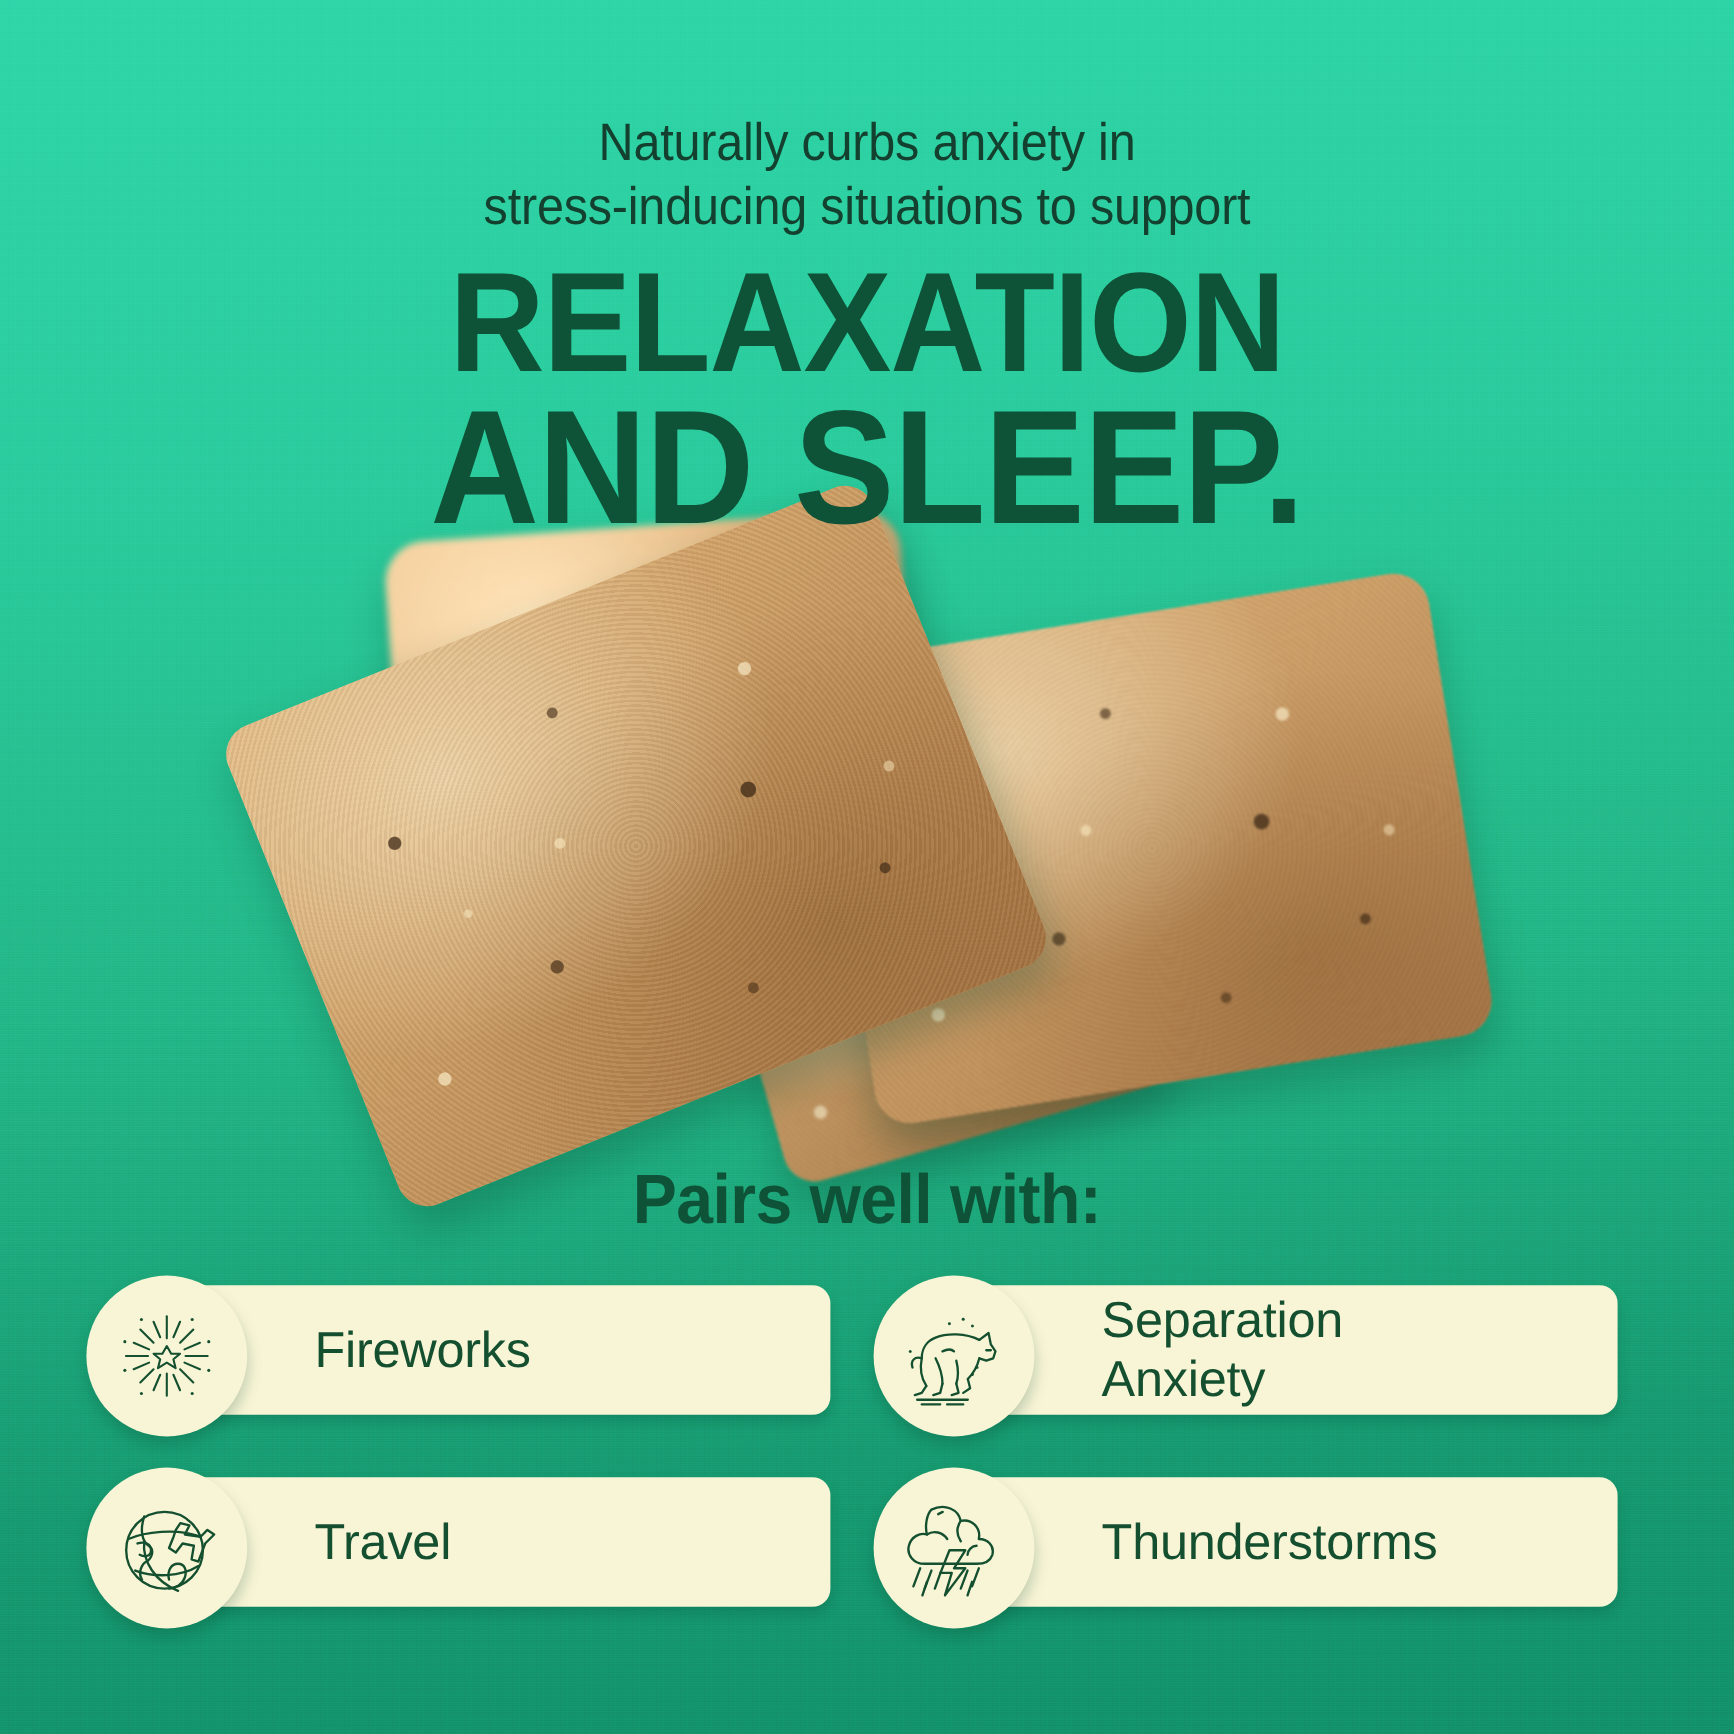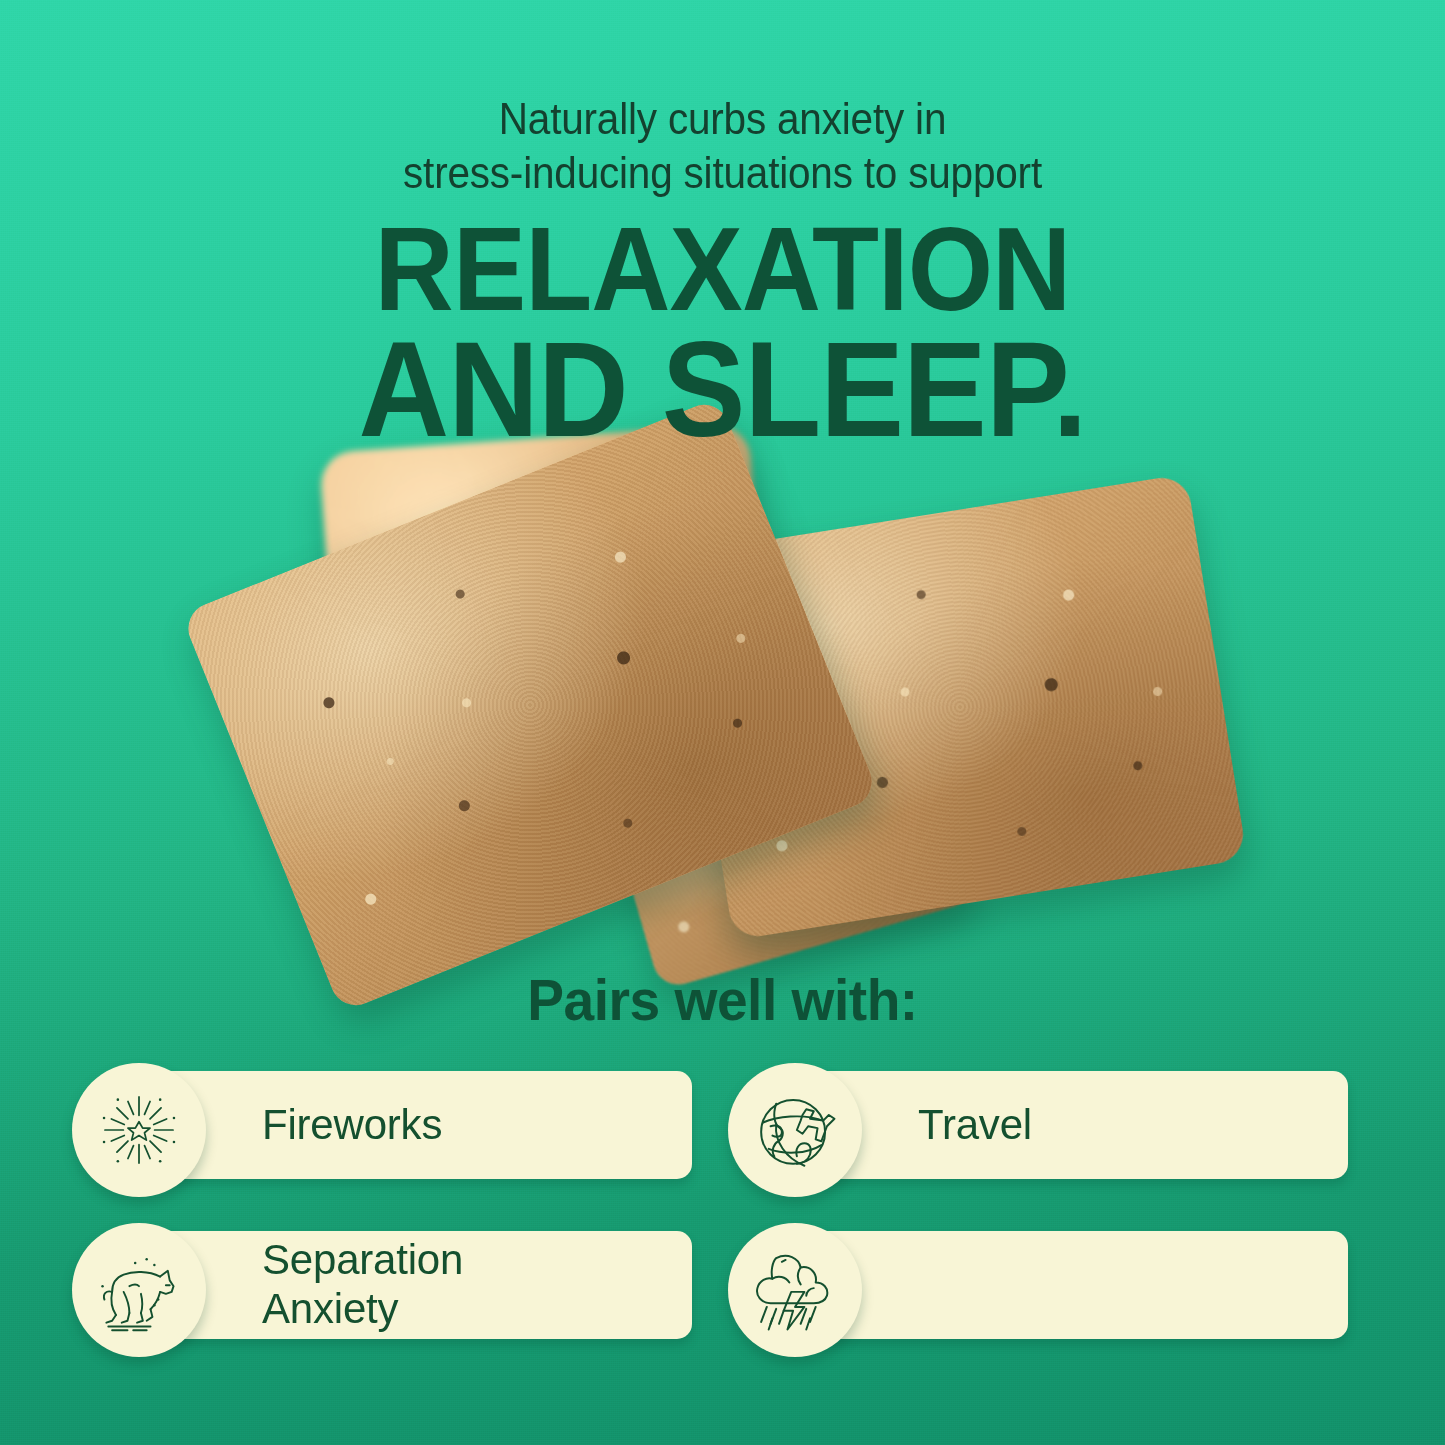--- a/index.html
+++ b/index.html
@@ -262,37 +262,20 @@
           <circle cx="27" cy="84" r="1.4" fill="#14502F" stroke="none"></circle>
           <circle cx="73" cy="84" r="1.4" fill="#14502F" stroke="none"></circle>
         </svg>
       </div>
       <div class="feature-label">Fireworks</div>
     </div>
 
     <div class="feature">
       <div class="feature-bar"></div>
       <div class="feature-badge">
-        <svg width="94" height="94" viewBox="0 0 100 100" fill="none" stroke="#14502F" stroke-width="2.1" stroke-linecap="round" stroke-linejoin="round">
-          <circle cx="48" cy="52" r="34"></circle>
-          <path d="M16 42 C30 36 58 32 80 40"></path>
-          <path d="M22 70 C38 76 62 76 78 66"></path>
-          <path d="M30 22 C26 34 28 44 34 48 C40 52 36 60 32 62 C28 64 24 72 28 78"></path>
-          <path d="M52 78 C50 70 54 64 60 64 C66 64 68 70 66 76 C64 82 58 86 52 86"></path>
-          <path d="M24 46 C30 44 36 46 36 52 C36 58 30 58 26 56"></path>
-          <path d="M60 88 C40 80 28 62 30 44"></path>
-          <path d="M58 34 L62 28 L70 30 L66 38 L80 40 L86 34 L92 38 L84 46 L78 62 L72 60 L74 48 L64 46 L58 54 L52 50 L56 40 Z"></path>
-        </svg>
-      </div>
-      <div class="feature-label">Travel</div>
-    </div>
-
-    <div class="feature">
-      <div class="feature-bar"></div>
-      <div class="feature-badge">
         <svg width="96" height="96" viewBox="0 0 100 100" fill="none" stroke="#14502F" stroke-width="2" stroke-linecap="round" stroke-linejoin="round">
           <path d="M72 36 L80 30 L82 40 L86 46 L84 52 L78 54 L72 52"></path>
           <path d="M72 36 C60 30 44 30 34 34 C26 37 22 44 22 52"></path>
           <path d="M72 52 C70 60 66 66 62 70"></path>
           <path d="M22 52 C20 62 22 70 26 76"></path>
           <path d="M34 52 C38 60 40 66 40 74"></path>
           <path d="M52 54 C54 62 54 68 52 74"></path>
           <path d="M26 76 L22 82 L16 84"></path>
           <path d="M40 74 L38 82 L32 84"></path>
           <path d="M52 74 L54 82 L48 84"></path>
@@ -312,33 +295,51 @@
         </svg>
       </div>
       <div class="feature-label">Separation
 Anxiety</div>
     </div>
 
     <div class="feature">
       <div class="feature-bar"></div>
       <div class="feature-badge">
         <svg width="94" height="94" viewBox="0 0 100 100" fill="none" stroke="#14502F" stroke-width="2.1" stroke-linecap="round" stroke-linejoin="round">
+          <circle cx="48" cy="52" r="34"></circle>
+          <path d="M16 42 C30 36 58 32 80 40"></path>
+          <path d="M22 70 C38 76 62 76 78 66"></path>
+          <path d="M30 22 C26 34 28 44 34 48 C40 52 36 60 32 62 C28 64 24 72 28 78"></path>
+          <path d="M52 78 C50 70 54 64 60 64 C66 64 68 70 66 76 C64 82 58 86 52 86"></path>
+          <path d="M24 46 C30 44 36 46 36 52 C36 58 30 58 26 56"></path>
+          <path d="M60 88 C40 80 28 62 30 44"></path>
+          <path d="M58 34 L62 28 L70 30 L66 38 L80 40 L86 34 L92 38 L84 46 L78 62 L72 60 L74 48 L64 46 L58 54 L52 50 L56 40 Z"></path>
+        </svg>
+      </div>
+      <div class="feature-label">Travel</div>
+    </div>
+
+    <div class="feature">
+      <div class="feature-bar"></div>
+      <div class="feature-badge">
+        <svg width="94" height="94" viewBox="0 0 100 100" fill="none" stroke="#14502F" stroke-width="2.1" stroke-linecap="round" stroke-linejoin="round">
           <path d="M30 16 C42 10 54 16 56 26 C66 24 74 32 72 42 C80 42 86 48 84 56 C82 62 76 64 70 64 H24 C14 64 8 56 10 48 C12 40 20 36 26 38 C24 30 26 20 30 16 Z"></path>
           <path d="M26 38 C32 34 40 36 44 42"></path>
           <path d="M56 26 C52 32 52 38 56 44"></path>
           <path d="M70 48 C66 48 62 52 62 56"></path>
           <path d="M36 20 L40 18"></path>
           <path d="M46 52 H60 L50 68 H60 L42 92 L48 72 H38 Z"></path>
           <path d="M20 68 L14 84"></path>
           <path d="M30 70 L24 86"></path>
           <path d="M38 72 L33 86"></path>
           <path d="M62 70 L56 86"></path>
           <path d="M72 68 L66 84"></path>
           <path d="M26 80 L22 92"></path>
           <path d="M66 80 L62 92"></path>
         </svg>
       </div>
+      <div class="feature-label">Thunderstorms</div>
     </div>
 
   </div>
 
   <div id="grain"></div>
 </div>
 
 </body></html>

